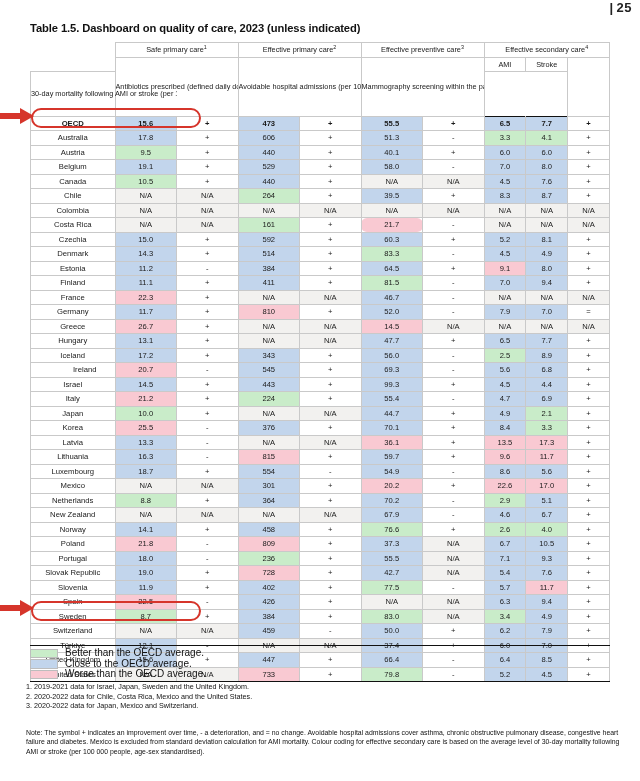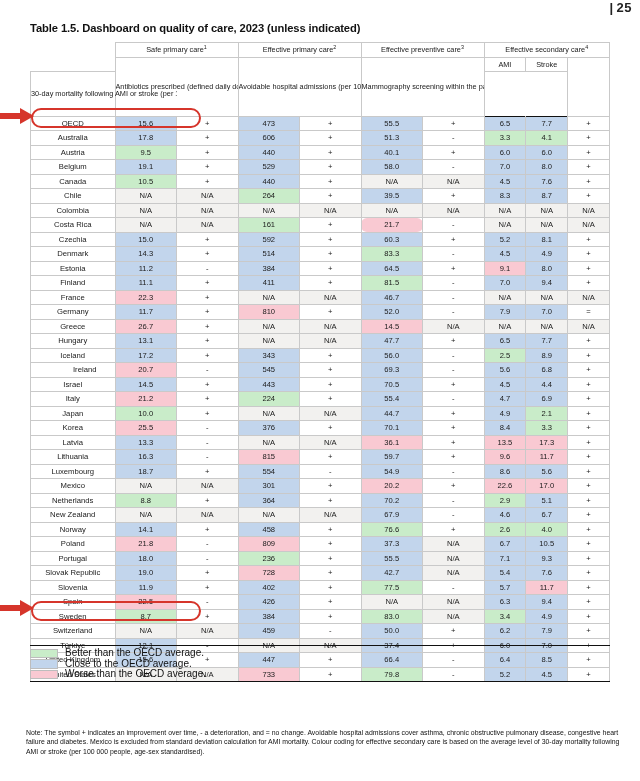--- a/index.html
+++ b/index.html
@@ -56,21 +56,21 @@
   .hdr-blank{ border-left:none !important; border-top:none !important; }
   tbody tr:first-child td{ border-top:1.2px solid #111; }
   tbody tr:last-child td{ border-bottom:1.6px solid #111; }
 
   td.country{
     text-align:left;
     padding-left:4px;
     font-size:7.7px;
     background:#ffffff;
   }
-  tbody tr.oecd td{ font-weight:normal; }
+  tbody tr.oecd td{ font-weight:bold; }
 
   
   .cg{ background:#c9ecc9; }   
   .cb{ background:#c2d5ec; }   
   .cr{ background:#f9c9d2; }   
   .cn{ background:#f2f1ef; }   
   .cw{ background:#ffffff; }
 
   
   .grp td{ border-top:0.9px solid #9a9a9a; }
@@ -357,21 +357,21 @@
         <td class="cb" style="width: 60px;">5.6</td>
         <td class="cb" style="width: 60px;">6.8</td>
         <td class="cw" style="width: 28px;">+</td>
       </tr>
       <tr class=" grp">
         <td class="country" style="width: 84px;">Israel</td>
         <td class="cb" style="width: 61px;">14.5</td>
         <td class="cw" style="width: 61px;">+</td>
         <td class="cb" style="width: 61px;">443</td>
         <td class="cw" style="width: 61px;">+</td>
-        <td class="cb" style="width: 61px;">70.5</td>
+        <td class="cb" style="width: 61px;">99.3</td>
         <td class="cw" style="width: 61px;">+</td>
         <td class="cb" style="width: 60px;">4.5</td>
         <td class="cb" style="width: 60px;">4.4</td>
         <td class="cw" style="width: 28px;">+</td>
       </tr>
       <tr>
         <td class="country" style="width: 84px;">Italy</td>
         <td class="cr" style="width: 61px;">21.2</td>
         <td class="cw" style="width: 61px;">+</td>
         <td class="cg" style="width: 61px;">224</td>
@@ -623,20 +623,23 @@
       <span class="sw" style="background: rgb(194, 213, 236);"></span>
       <span>Close to the OECD average.</span>
     </div>
     <div class="row">
       <span class="sw" style="background: rgb(249, 201, 210);"></span>
       <span>Worse than the OECD average.</span>
     </div>
   </div>
 
 <div class="notes" id="footnotes">
+    <div>1. 2019-2021 data for Israel, Japan, Sweden and the United Kingdom.</div>
+    <div>2. 2020-2022 data for Chile, Costa Rica, Mexico and the United States.</div>
+    <div>3. 2020-2022 data for Japan, Mexico and Switzerland.</div>
   </div>
 
 <div class="note-block">Note: The symbol + indicates an improvement over time, - a deterioration, and = no change. Avoidable hospital admissions cover asthma, chronic obstructive pulmonary disease, congestive heart failure and diabetes. Mexico is excluded from standard deviation calculation for AMI mortality. Colour coding for effective secondary care is based on the average level of 30-day mortality following AMI or stroke (per 100 000 people, age-sex standardised).</div>
 
 <svg class="arrow" style="left:0px;top:106px;" width="36" height="20" viewBox="0 0 36 20">
   <path d="M0 7 L20 7 L20 2 L34 10 L20 18 L20 13 L0 13 Z" fill="#d6352b"></path>
 </svg>
 <svg class="arrow" style="left:0px;top:598px;" width="36" height="20" viewBox="0 0 36 20">
   <path d="M0 7 L20 7 L20 2 L34 10 L20 18 L20 13 L0 13 Z" fill="#d6352b"></path>
 </svg>

